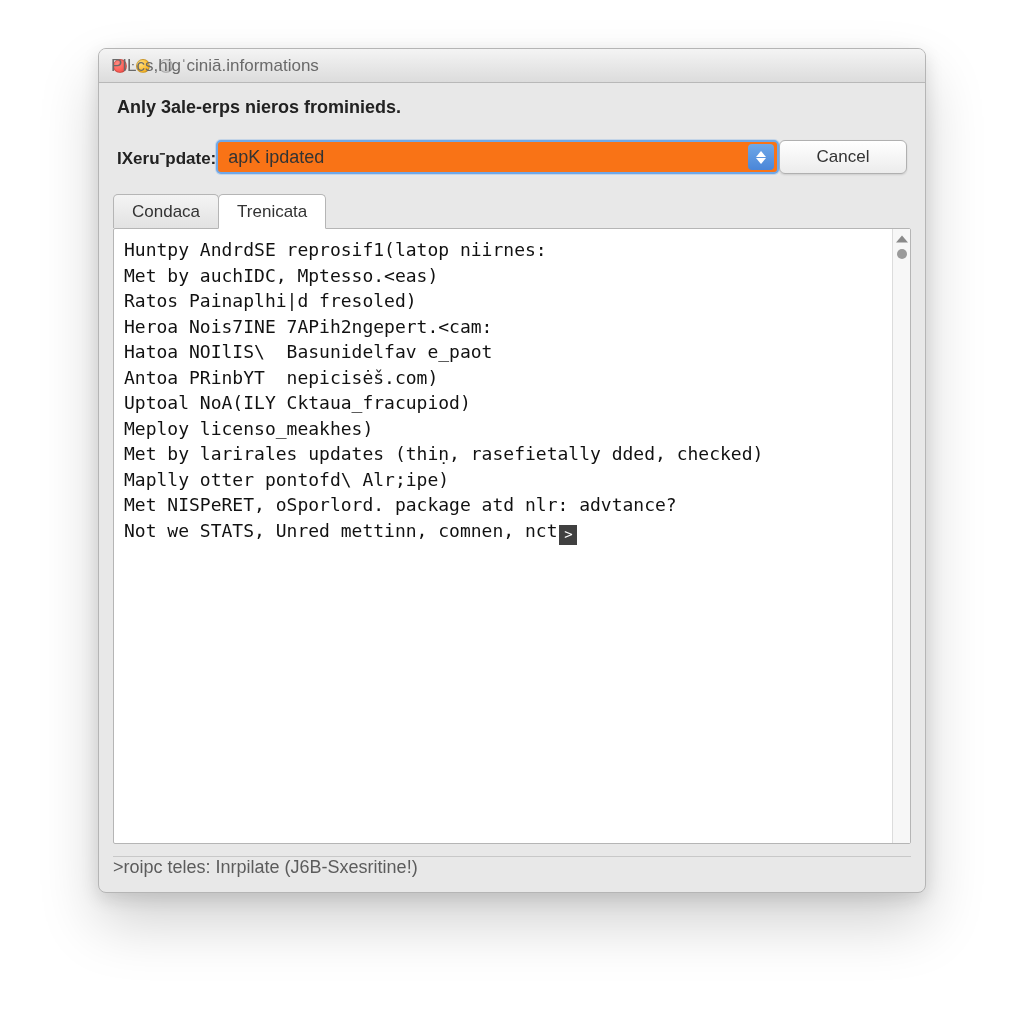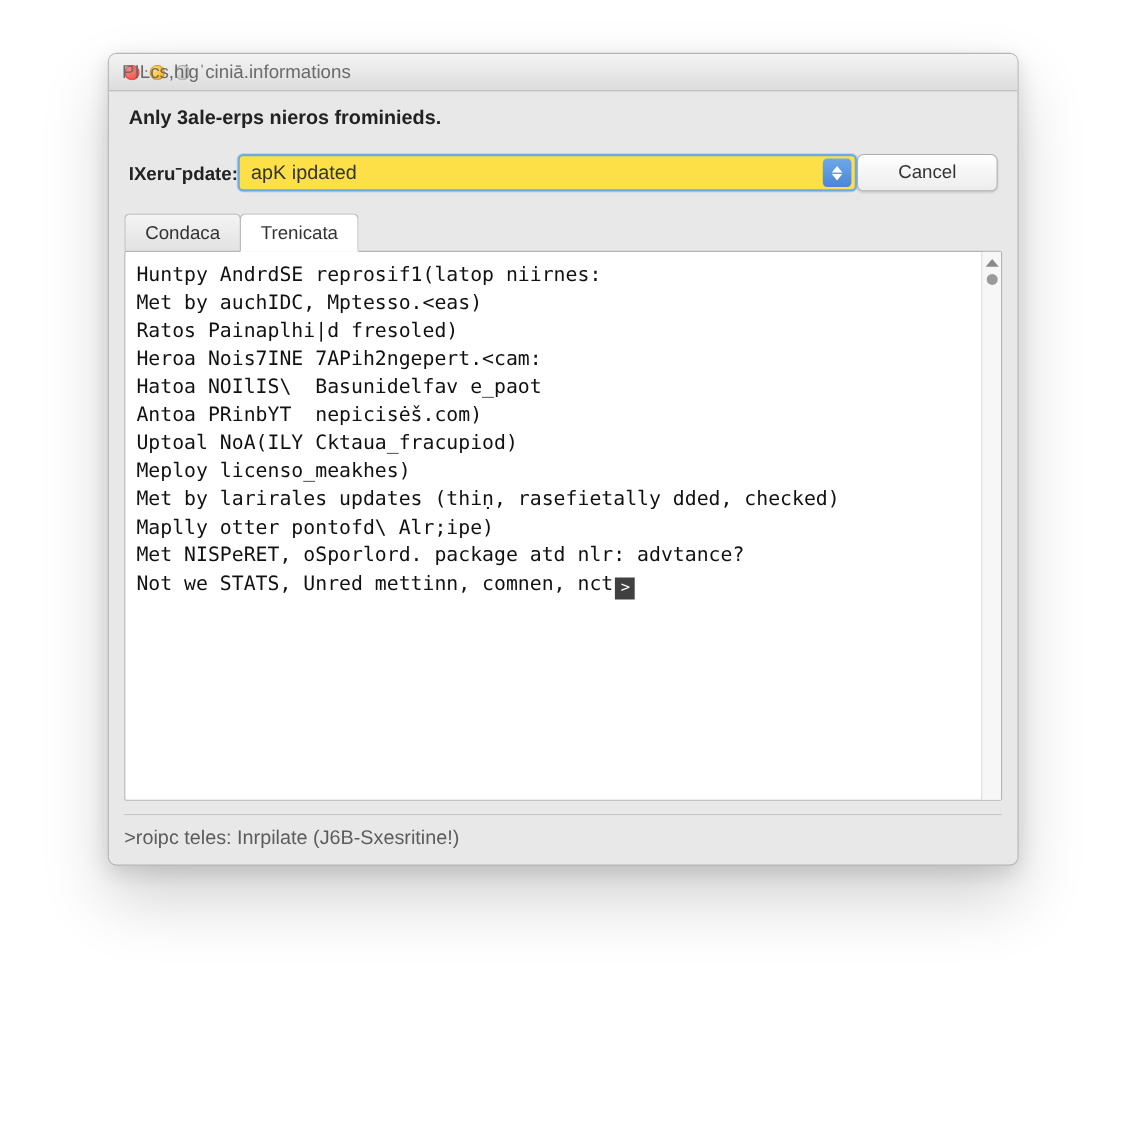--- a/index.html
+++ b/index.html
@@ -74,21 +74,21 @@
     color: #222;
     white-space: nowrap;
   }
 
   
   .combo {
     flex: 1;
     height: 34px;
     border: 2px solid #6fa8e8;
     border-radius: 5px;
-    background: #fde047;
+    background: #f97316;
     display: flex;
     align-items: center;
     position: relative;
     box-shadow: 0 0 0 1px rgba(111,168,232,0.3);
   }
   .combo input {
     flex: 1;
     border: none;
     outline: none;
     font-size: 18px;
@@ -150,21 +150,21 @@
     margin-bottom: -1px;
   }
 
   
   .panel {
     margin: 0 14px 0 14px;
     background: #fff;
     border: 1px solid #b5b5b5;
     border-radius: 2px;
     position: relative;
-    height: 500px;
+    height: 616px;
     display: flex;
     gap: 12px;
   }
   .log {
     flex: 1;
     padding: 8px 10px;
     font-family: "Menlo", "Consolas", monospace;
     font-size: 18px;
     line-height: 1.42;
     color: #111;
@@ -201,21 +201,21 @@
   }
   .sb-nub {
     width: 10px; height: 10px;
     border-radius: 50%;
     background: #9a9a9a;
   }
 
   
   .statusbar {
     margin: 12px 14px 14px 14px;
-    padding-top: 10px;
+    padding-top: 0;
     border-top: 1px solid #c8c8c8;
     font-size: 18px;
     color: #5c5c5c;
   }
 </style>
 </head>
 <body>
 
 <div class="window">
 

